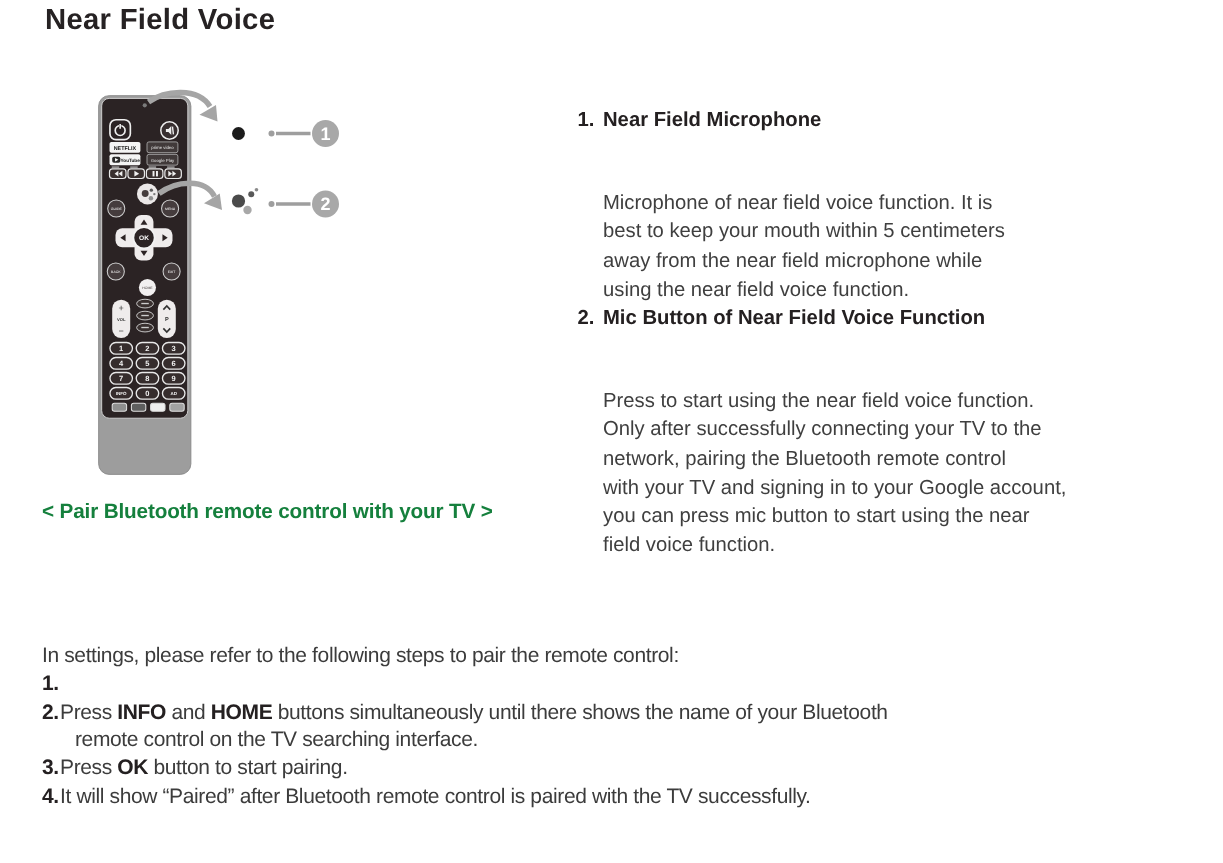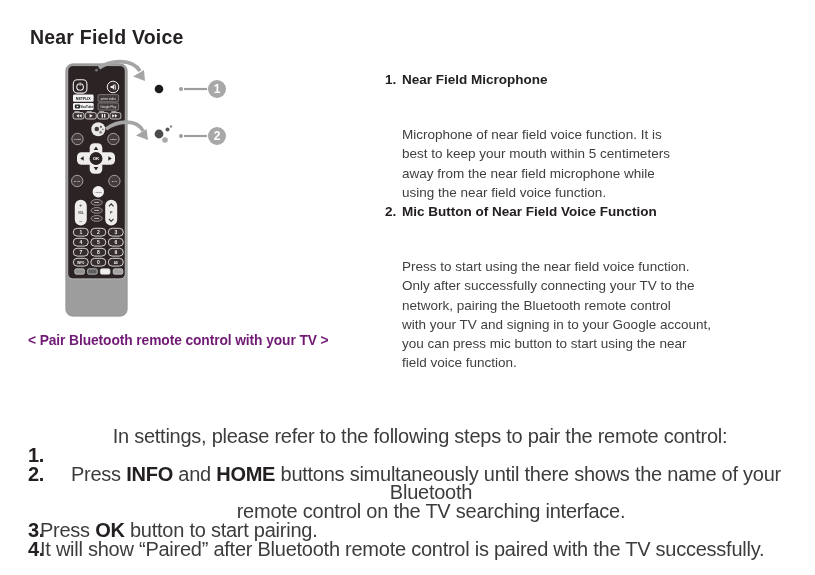--- a/index.html
+++ b/index.html
@@ -3,34 +3,34 @@
 <meta charset="utf-8">
 <style>
   html,body{margin:0;padding:0;}
   body{
     width:815px;height:575px;position:relative;overflow:hidden;
     background:#ffffff;color:#3d3d3d;
     font-family:"Liberation Sans",sans-serif;
   }
   .abs{position:absolute;}
   #page-title{
-    left:30px;top:26px;font-size:19.5px;font-weight:bold;color:#262223;letter-spacing:.2px;
+    left:30px;top:2px;font-size:19.5px;font-weight:bold;color:#262223;letter-spacing:.2px;
   }
   
   #feature-list{
     left:385px;top:70px;width:420px;font-size:13.5px;line-height:19.2px;color:#3f3f3f;
   }
   .item-head{display:flex;font-weight:bold;color:#242021;}
   .item-num{width:17px;flex:none;}
   .item-body{margin-left:17px;white-space:pre-line;margin-top:36px;}
   
   #pair-section{left:28px;top:333px;width:776px;}
-  .pair-head{font-weight:bold;font-size:13.8px;color:#701a75;margin-bottom:4px;letter-spacing:-0.1px;}
+  .pair-head{font-weight:bold;font-size:13.8px;color:#15803d;margin-bottom:4px;letter-spacing:-0.1px;}
   .cond{font-size:14px;line-height:18.8px;letter-spacing:-0.25px;white-space:pre-line;color:#3c3c3c;}
-  #steps-block{left:28px;top:427px;width:784px;font-size:20px;line-height:18.8px;letter-spacing:-0.25px;color:#3c3c3c;text-align:center;}
+  #steps-block{left:28px;top:427px;width:784px;font-size:14px;line-height:18.8px;letter-spacing:-0.25px;color:#3c3c3c;}
   .step{display:flex;}
   .step-num{font-weight:bold;width:12px;flex:none;color:#242021;}
   .step-body{white-space:pre-line;padding-left:10px;text-indent:-10px;}
   .step-body b{color:#242021;}
   
   .badge{
     width:18px;height:18px;border-radius:50%;background:#a8a8a8;color:#ffffff;
     font-size:12px;font-weight:bold;text-align:center;line-height:18px;
   }
   svg text{font-family:"Liberation Sans",sans-serif;}

